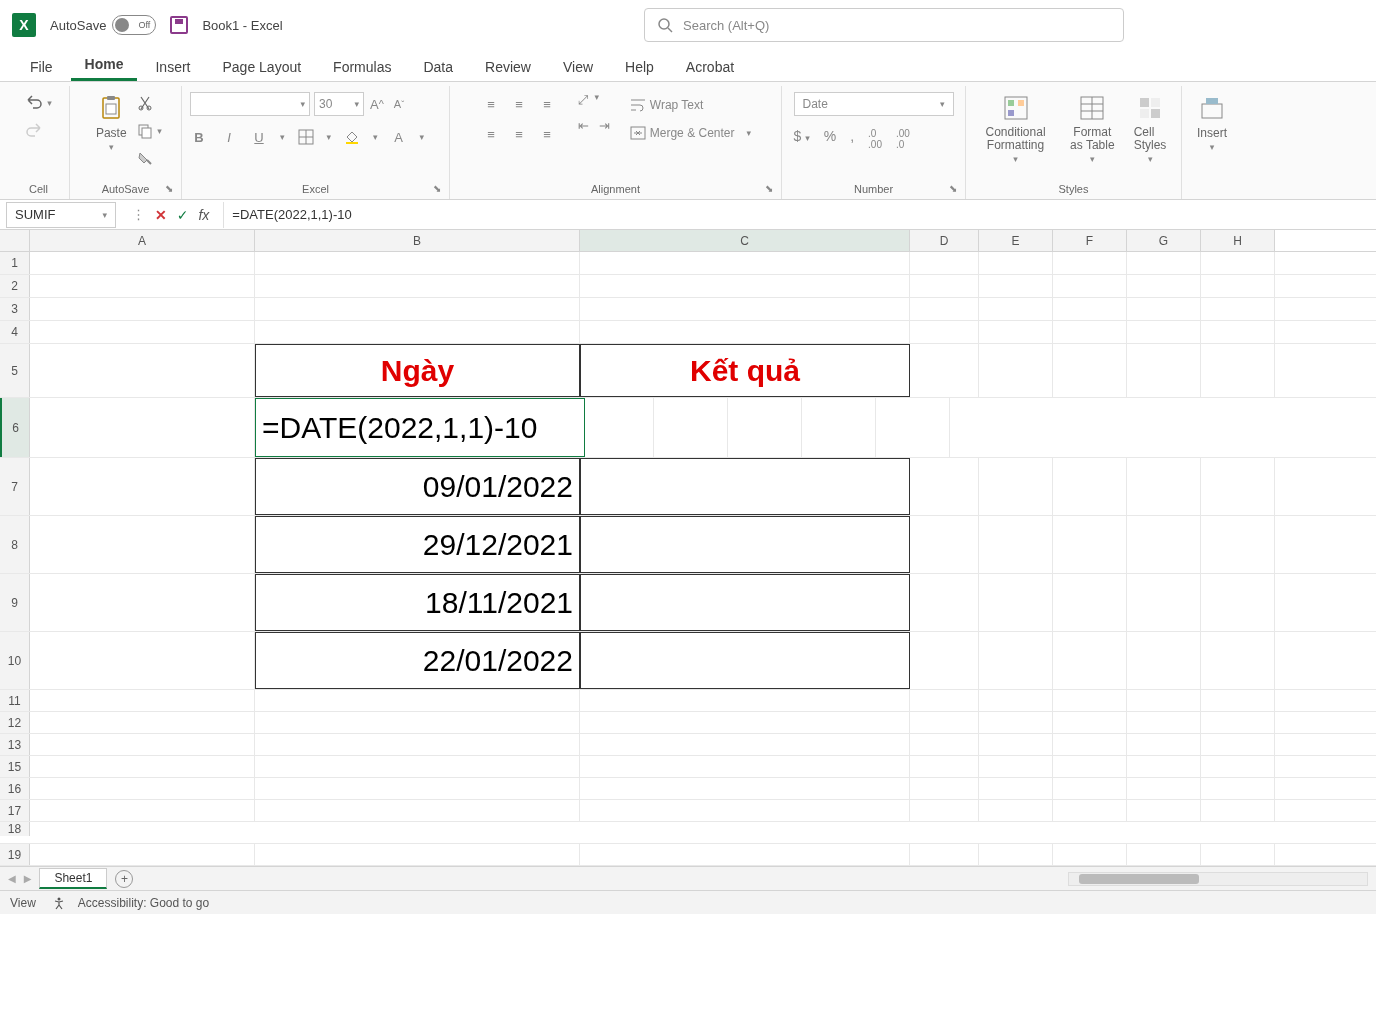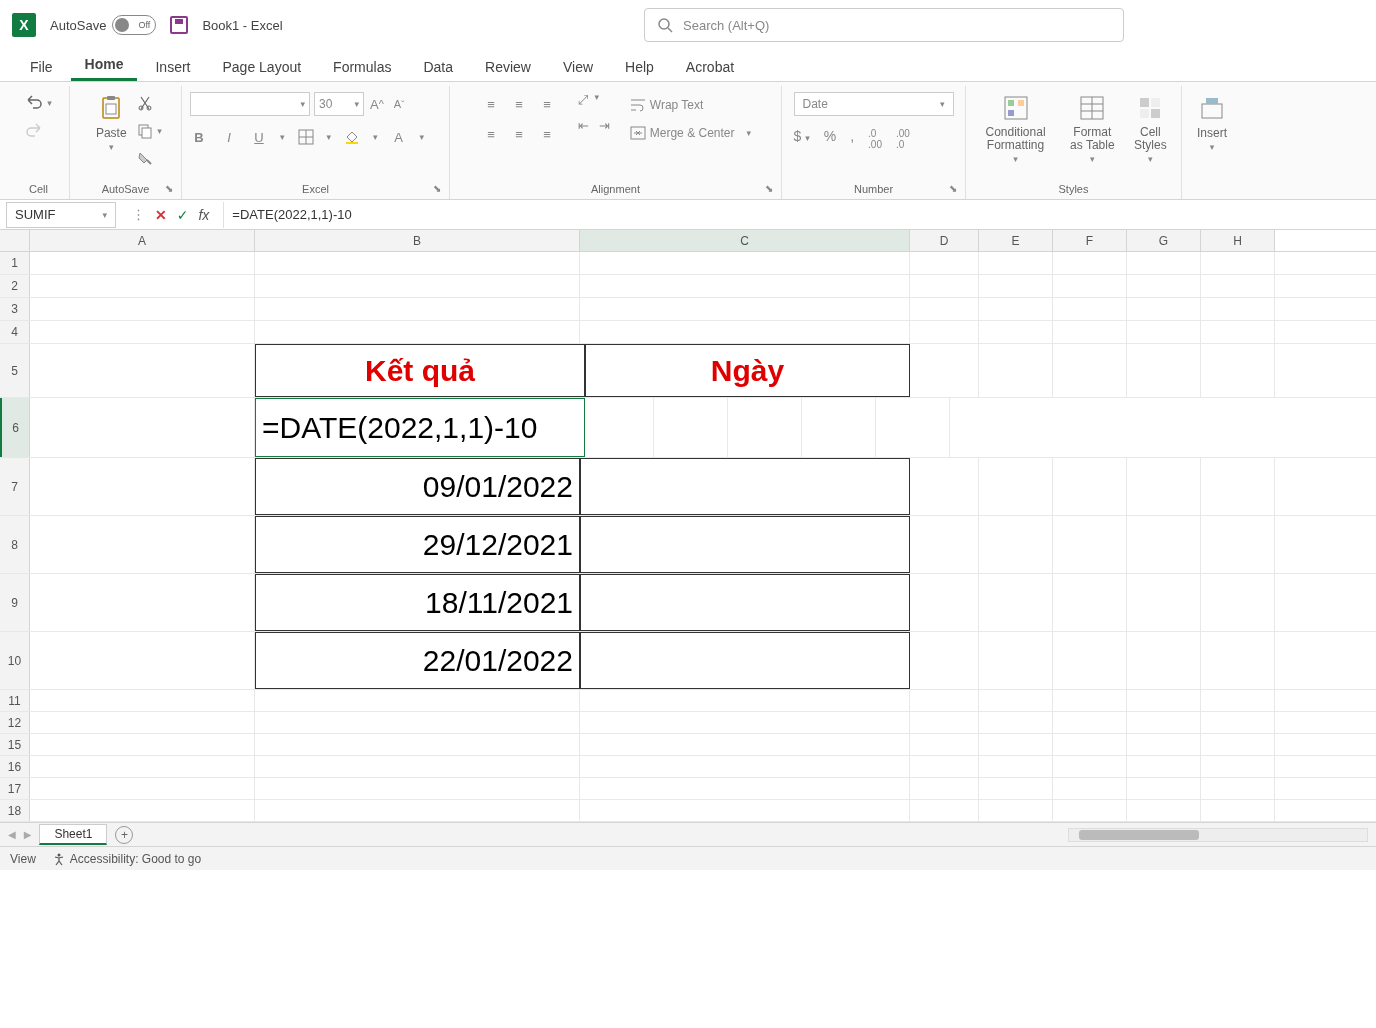--- a/index.html
+++ b/index.html
@@ -678,21 +678,21 @@
       </div>
       <div class="rb-btn-big">
         <div class="icon-box">
             <svg viewBox="0 0 28 28">
               <rect x="4" y="4" width="9" height="9" fill="#ccc"></rect>
               <rect x="15" y="4" width="9" height="9" fill="#eee"></rect>
               <rect x="4" y="15" width="9" height="9" fill="#eee"></rect>
               <rect x="15" y="15" width="9" height="9" fill="#ccc"></rect>
             </svg>
           </div>
-        <span style="text-align:center;line-height:1.1">Cell Styles</span>
+        <span style="text-align:left;line-height:1.1">Cell Styles</span>
           <span class="chev">▾</span>
       </div>
     </div>
     <div class="ribbon-group-label">Styles</div>
   </div>
 
   <div class="ribbon-group" style="width:60px;border-right:none">
     <div class="ribbon-group-content">
       <div class="rb-btn-big">
         <div class="icon-box">
@@ -777,22 +777,22 @@
         <div class="cell" style="width: 330px;"></div>
         <div class="cell" style="width: 69px;"></div>
         <div class="cell" style="width: 74px;"></div>
         <div class="cell" style="width: 74px;"></div>
         <div class="cell" style="width: 74px;"></div>
         <div class="cell" style="width: 74px;"></div>
       </div>
       <div class="grid-row" style="height: 54px;">
         <div class="row-header">5</div>
         <div class="cell" style="width: 225px;"></div>
+        <div class="cell data-header" style="width: 325px;">Ngày</div>
         <div class="cell data-header" style="width: 330px;">Kết quả</div>
-        <div class="cell data-header" style="width: 325px;">Ngày</div>
         <div class="cell" style="width: 69px;"></div>
         <div class="cell" style="width: 74px;"></div>
         <div class="cell" style="width: 74px;"></div>
         <div class="cell" style="width: 74px;"></div>
         <div class="cell" style="width: 74px;"></div>
       </div>
       <div class="grid-row" style="height: 60px;">
         <div class="row-header active">6</div>
         <div class="cell" style="width: 225px;"></div>
         <div class="cell data-cell-input" style="width: 330px;">=DATE(2022,1,1)-10</div>
@@ -862,20 +862,31 @@
         <div class="cell" style="width: 225px;"></div>
         <div class="cell" style="width: 325px;"></div>
         <div class="cell" style="width: 330px;"></div>
         <div class="cell" style="width: 69px;"></div>
         <div class="cell" style="width: 74px;"></div>
         <div class="cell" style="width: 74px;"></div>
         <div class="cell" style="width: 74px;"></div>
         <div class="cell" style="width: 74px;"></div>
       </div>
       <div class="grid-row" style="height: 22px;">
+        <div class="row-header">13</div>
+        <div class="cell" style="width: 225px;"></div>
+        <div class="cell" style="width: 325px;"></div>
+        <div class="cell" style="width: 330px;"></div>
+        <div class="cell" style="width: 69px;"></div>
+        <div class="cell" style="width: 74px;"></div>
+        <div class="cell" style="width: 74px;"></div>
+        <div class="cell" style="width: 74px;"></div>
+        <div class="cell" style="width: 74px;"></div>
+      </div>
+      <div class="grid-row" style="height: 22px;">
         <div class="row-header">15</div>
         <div class="cell" style="width: 225px;"></div>
         <div class="cell" style="width: 325px;"></div>
         <div class="cell" style="width: 330px;"></div>
         <div class="cell" style="width: 69px;"></div>
         <div class="cell" style="width: 74px;"></div>
         <div class="cell" style="width: 74px;"></div>
         <div class="cell" style="width: 74px;"></div>
         <div class="cell" style="width: 74px;"></div>
       </div>
@@ -894,22 +905,33 @@
         <div class="row-header">17</div>
         <div class="cell" style="width: 225px;"></div>
         <div class="cell" style="width: 325px;"></div>
         <div class="cell" style="width: 330px;"></div>
         <div class="cell" style="width: 69px;"></div>
         <div class="cell" style="width: 74px;"></div>
         <div class="cell" style="width: 74px;"></div>
         <div class="cell" style="width: 74px;"></div>
         <div class="cell" style="width: 74px;"></div>
       </div>
+      <div class="grid-row" style="height: 22px; flex-direction: column;">
+        <div class="row-header">18</div>
+        <div class="cell" style="width: 225px;"></div>
+        <div class="cell" style="width: 325px;"></div>
+        <div class="cell" style="width: 330px;"></div>
+        <div class="cell" style="width: 69px;"></div>
+        <div class="cell" style="width: 74px;"></div>
+        <div class="cell" style="width: 74px;"></div>
+        <div class="cell" style="width: 74px;"></div>
+        <div class="cell" style="width: 74px;"></div>
+      </div>
       <div class="grid-row" style="height: 22px;">
-        <div class="row-header">18</div>
+        <div class="row-header">19</div>
         <div class="cell" style="width: 225px;"></div>
         <div class="cell" style="width: 325px;"></div>
         <div class="cell" style="width: 330px;"></div>
         <div class="cell" style="width: 69px;"></div>
         <div class="cell" style="width: 74px;"></div>
         <div class="cell" style="width: 74px;"></div>
         <div class="cell" style="width: 74px;"></div>
         <div class="cell" style="width: 74px;"></div>
       </div>
     </div>
@@ -920,20 +942,20 @@
   <span class="sheet-nav">▶</span>
   <div class="sheet-tab"><span>Sheet1</span></div>
   <div class="add-sheet">+</div>
   <div class="scroll-track" style="margin-left:auto;width:300px">
     <div class="scroll-thumb"></div>
   </div>
 </div>
 
 <div class="status-bar">
   <span>View</span>
-  <span style="display:flex;align-items:center;gap:4px">
+  <span style="display:flex;align-items:center;gap:12px">
     <svg width="14" height="14" viewBox="0 0 14 14">
         <circle cx="7" cy="3" r="1.5" fill="#555"></circle>
         <path d="M3 5 L7 6 L11 5 M7 6 V9 M7 9 L4 13 M7 9 L10 13" stroke="#555" fill="none" stroke-width="1.2"></path>
       </svg>
     <span>Accessibility: Good to go</span>
   </span>
 </div>
 
 </body></html>

